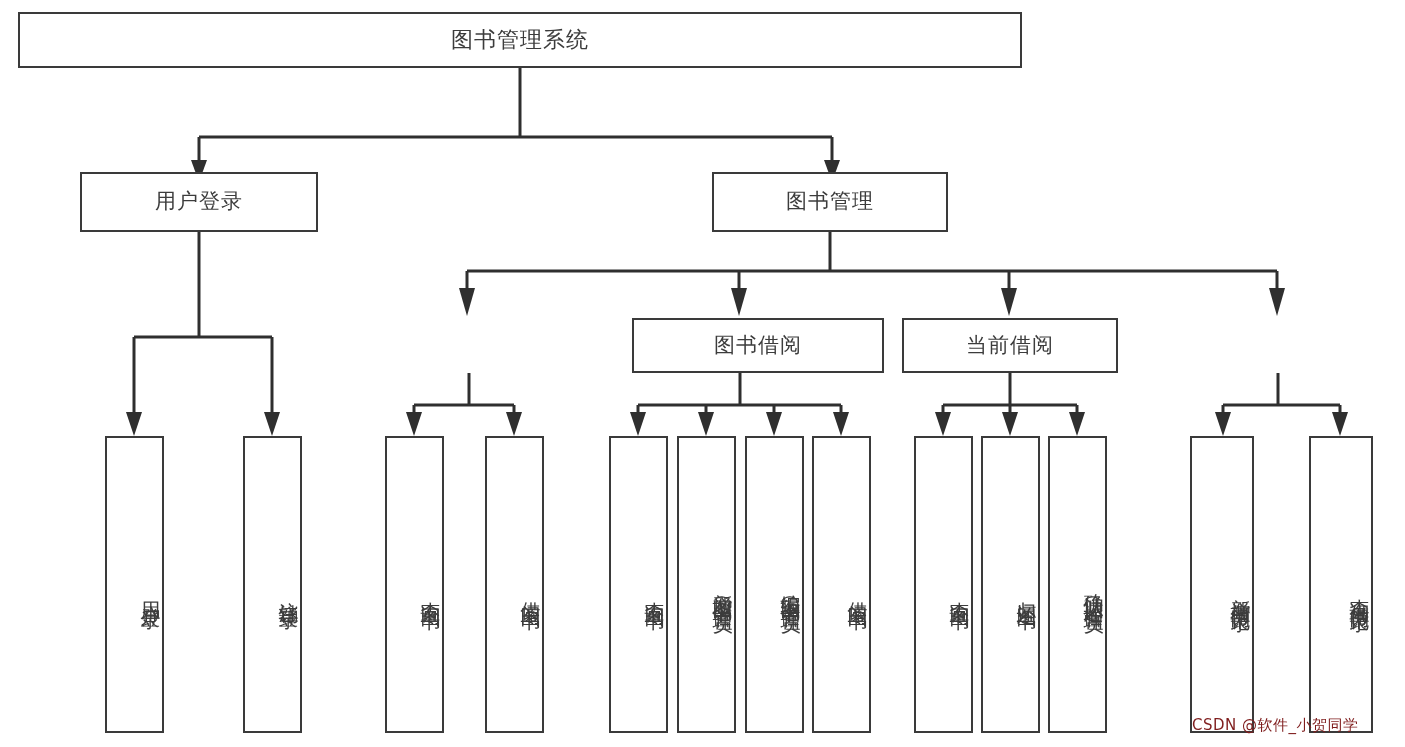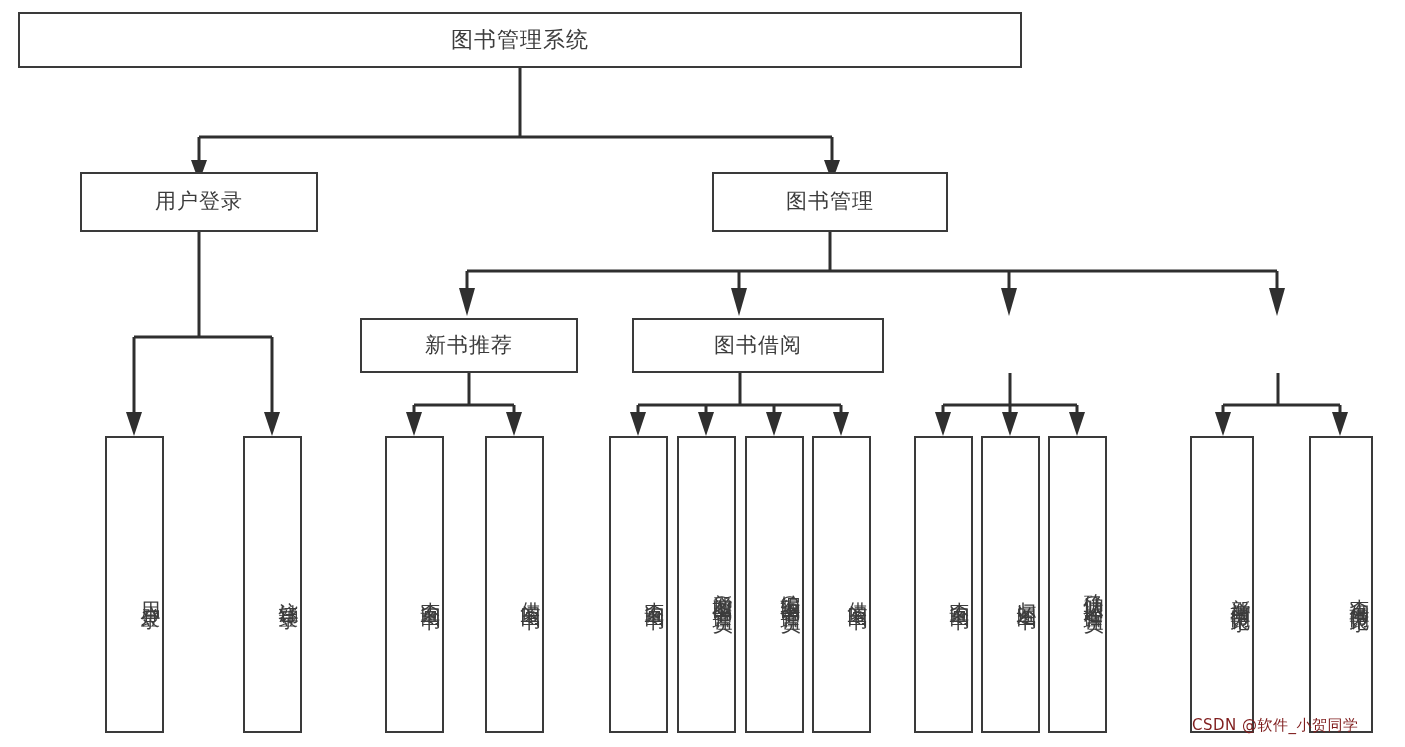--- a/index.html
+++ b/index.html
@@ -157,28 +157,28 @@
   </div>
 
   <div class="node horiz" style="left:80px; top:172px; width:238px; height:60px;">
     <span>用户登录</span>
   </div>
 
   <div class="node horiz" style="left:712px; top:172px; width:236px; height:60px;">
     <span>图书管理</span>
   </div>
 
-  <div class="node horiz" style="left:360px; top:318px; width:218px; height:55px;">
-    <span>新书推荐</span>
-  </div>
 
   <div class="node horiz" style="left:632px; top:318px; width:252px; height:55px;">
     <span>图书借阅</span>
   </div>
 
+  <div class="node horiz" style="left:902px; top:318px; width:216px; height:55px;">
+    <span>当前借阅</span>
+  </div>
 
 
   <div class="node vert" style="left:105px; top:436px; width:59px; height:297px;">
     <span class="vtext">用户登录</span>
   </div>
   <div class="node vert" style="left:243px; top:436px; width:59px; height:297px;">
     <span class="vtext">注销登录</span>
   </div>
 
   <div class="node vert" style="left:385px; top:436px; width:59px; height:297px;">

